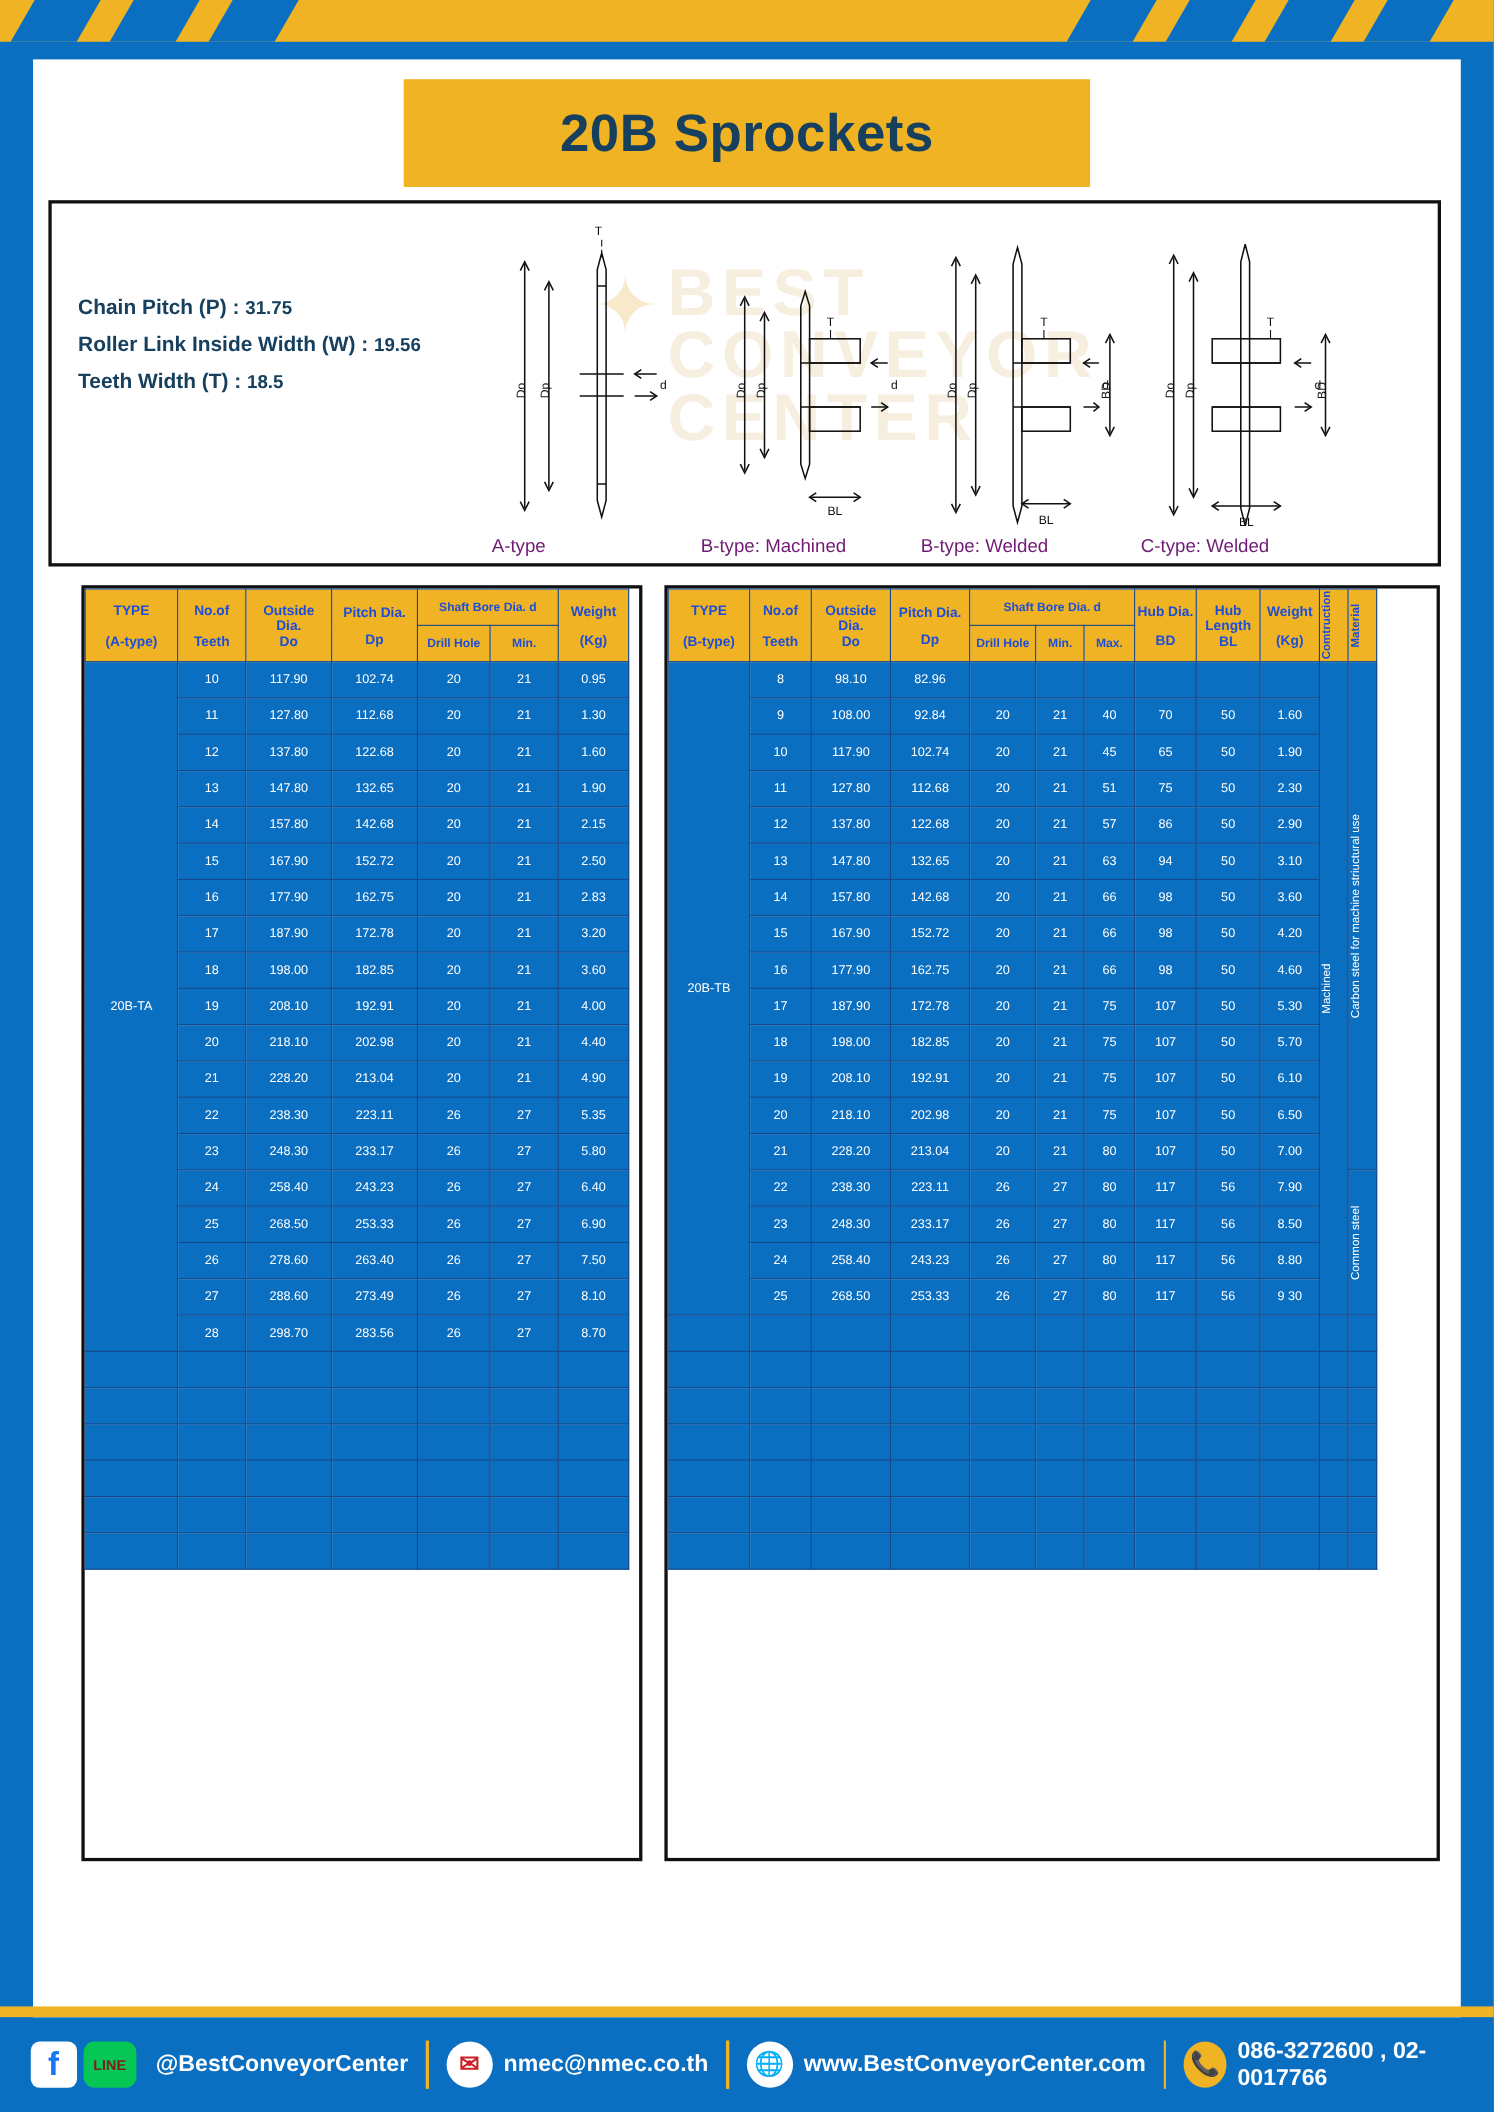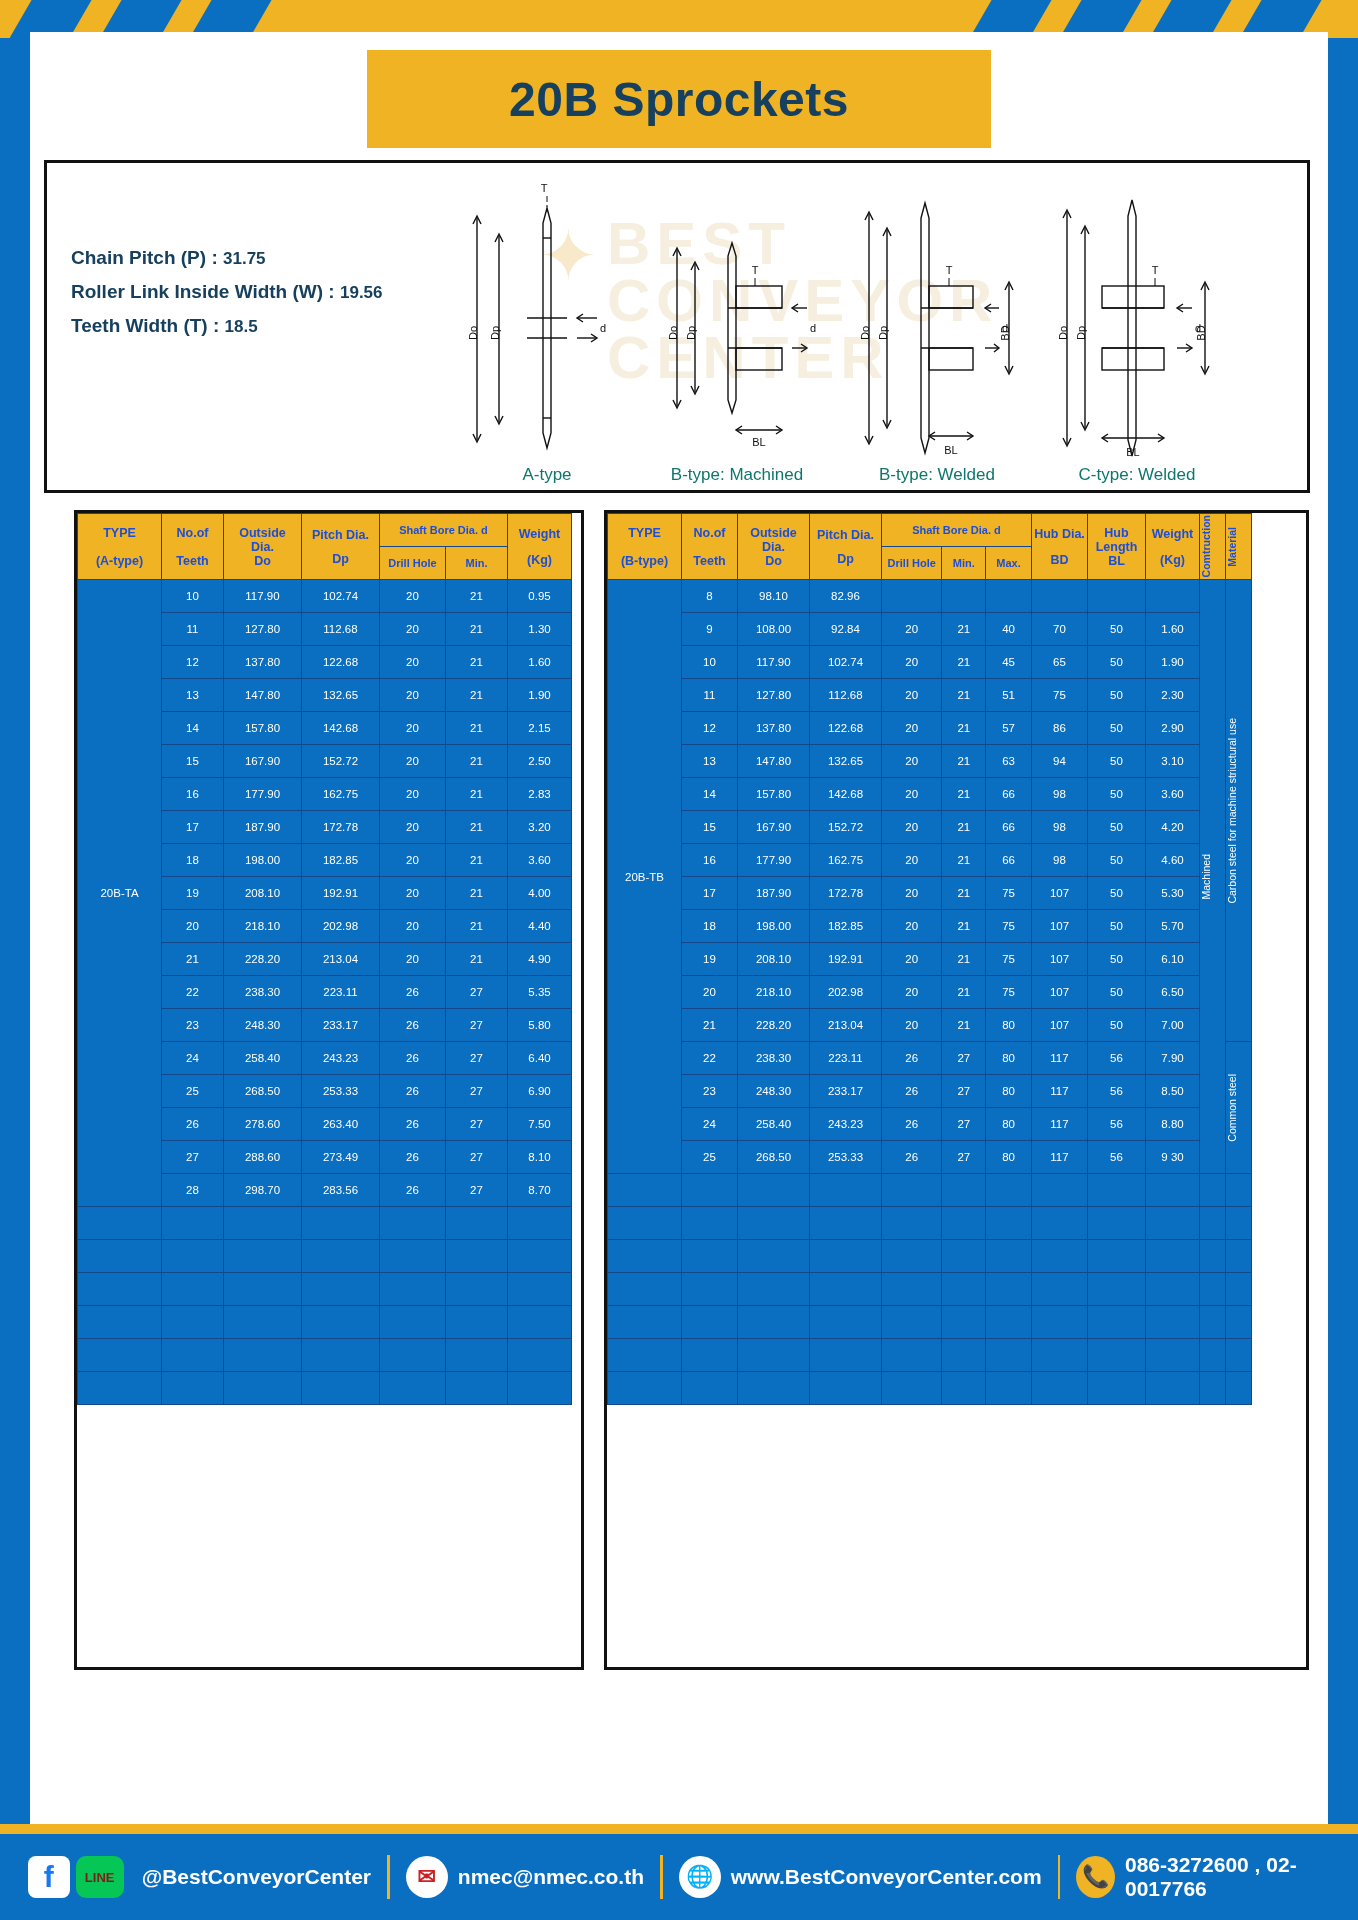--- a/index.html
+++ b/index.html
@@ -16,21 +16,21 @@
     position:absolute; top:0; left:0; width:1358px; height:38px;
     background:#f0b323;
     overflow:hidden;
   }
   .top-band .chev{
     position:absolute; top:-10px; width:60px; height:60px;
     background:#0b6fc1;
     transform:skewX(-30deg);
   }
   .page{
-    position:absolute; top:32px; left:30px;
+    position:absolute; top:54px; left:30px;
     width:1298px; height:1796px;
     background:#ffffff;
   }
   
   .title-box{
     position:absolute; top:18px; left:calc(50% - 312px);
     width:624px; height:98px;
     background:#f0b323;
     display:flex; align-items:center; justify-content:center;
   }
@@ -58,21 +58,21 @@
   .wm-chevron{
     position:absolute; top:58px; left:492px; width:70px; height:70px;
     color:#f8e9cb; font-size:70px; line-height:1;
   }
   .diagrams{
     position:absolute; top:10px; left:400px; width:850px; height:320px;
   }
   .dg{ position:absolute; top:0; width:200px; height:320px; }
   .dg .caption{
     position:absolute; bottom:8px; left:0; width:100%;
-    text-align:center; font-size:17px; color:#0f766e;
+    font-size:17px; color:#701a75;
   }
   .dg svg{ position:absolute; top:5px; left:0; }
   
   .tables{
     position:absolute; top:478px; left:14px; width:1266px;
   }
   table{ border-collapse:collapse; }
   .tbl{ position:absolute; top:0; }
   .tbl td, .tbl th{
     border:1px solid #14488a;

